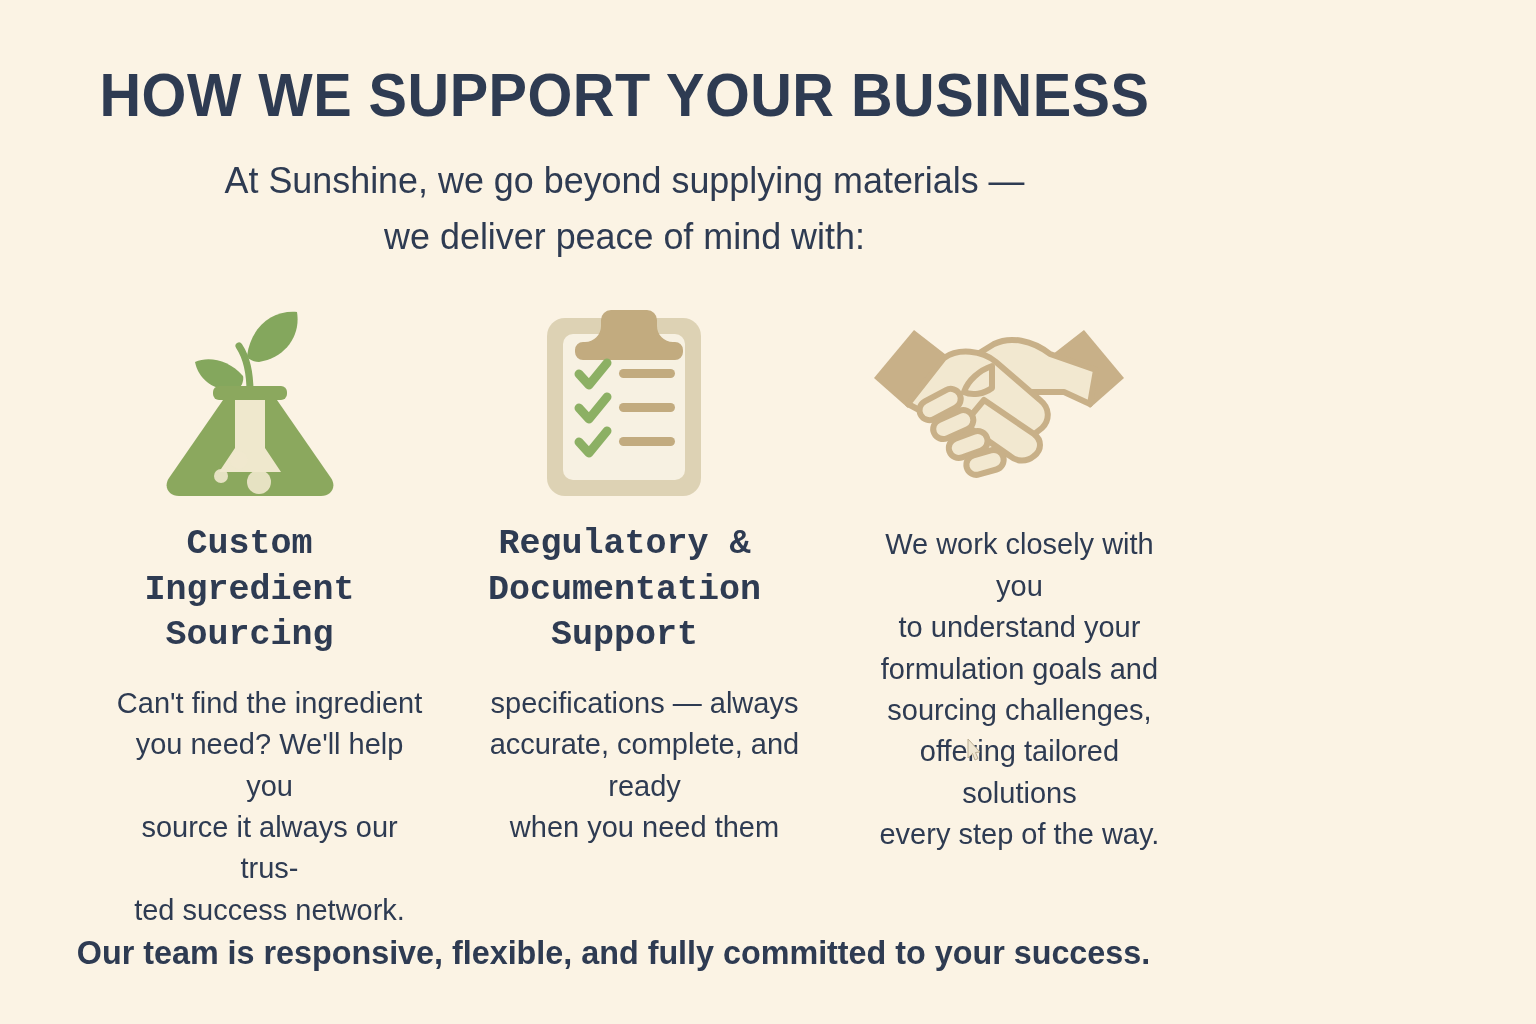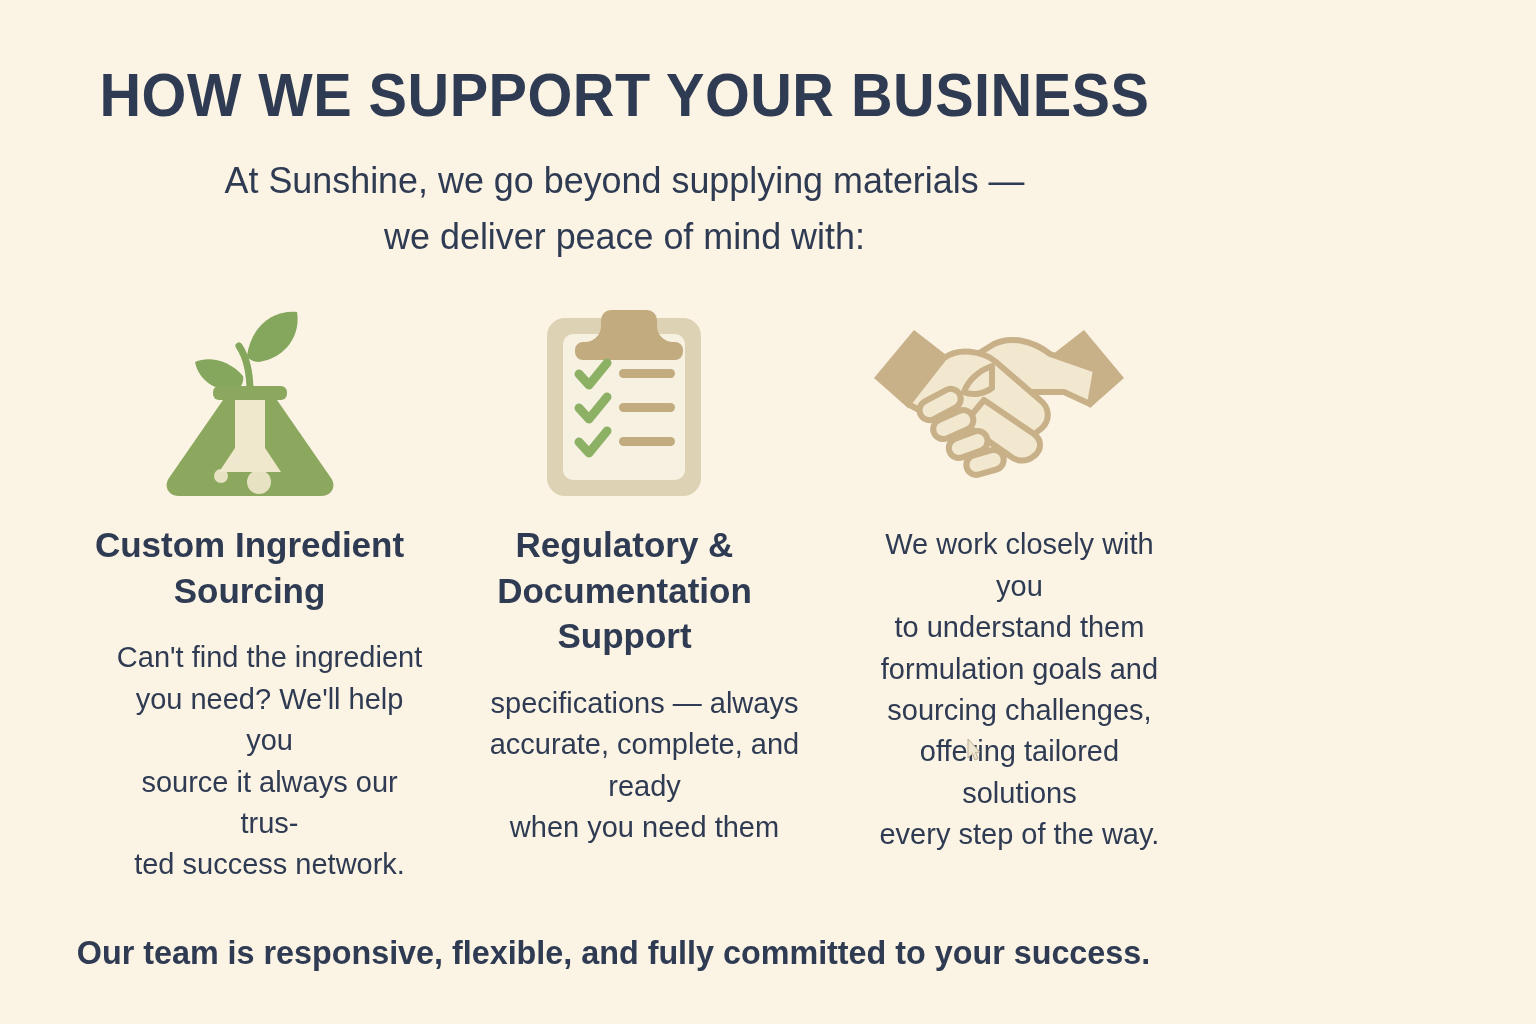--- a/index.html
+++ b/index.html
@@ -72,20 +72,21 @@
     align-items: flex-end;
     justify-content: center;
   }
   .col-title {
     font-size: 35px;
     font-weight: 700;
     text-align: center;
     line-height: 1.3;
     margin: 22px 0 0 0;
     color: #2e3b52;
+    font-family: Liberation Mono, monospace;
   }
   .col-body {
     font-size: 29px;
     font-weight: 400;
     text-align: center;
     line-height: 1.43;
     margin: 24px 0 0 0;
     color: #2e3b52;
   }
   .col-body .body-line {
@@ -215,21 +216,21 @@
           <rect x="52" y="106" width="44" height="20" rx="10" transform="rotate(-28 52 106)" fill="#f2e8d0" stroke="#c8b088" stroke-width="6"></rect>
           <rect x="66" y="124" width="42" height="20" rx="10" transform="rotate(-24 66 124)" fill="#f2e8d0" stroke="#c8b088" stroke-width="6"></rect>
           <rect x="82" y="142" width="40" height="20" rx="10" transform="rotate(-20 82 142)" fill="#f2e8d0" stroke="#c8b088" stroke-width="6"></rect>
           <rect x="100" y="158" width="38" height="20" rx="10" transform="rotate(-16 100 158)" fill="#f2e8d0" stroke="#c8b088" stroke-width="6"></rect>
 
           <path d="M128 66 C116 70 104 80 100 92 C108 96 120 94 128 88 Z" fill="#f2e8d0" stroke="#c8b088" stroke-width="6" stroke-linejoin="round"></path>
         </svg>
       </div>
       <p class="col-body">
         <span class="body-line">We work closely with you</span>
-        <span class="body-line">to understand them</span>
+        <span class="body-line">to understand your</span>
         <span class="body-line">formulation goals and</span>
         <span class="body-line">sourcing challenges,</span>
         <span class="body-line">offering tailored solutions</span>
         <span class="body-line">every step of the way.</span>
       </p>
     </div>
 
   </div>
 
   <svg class="cursor-artifact" viewBox="0 0 16 26">

